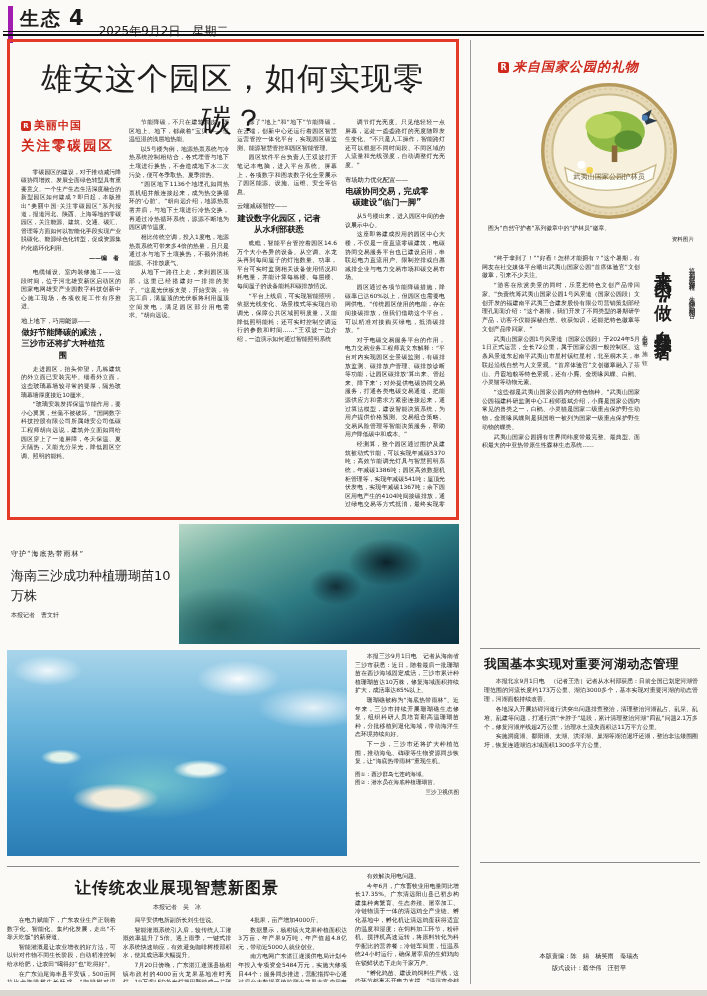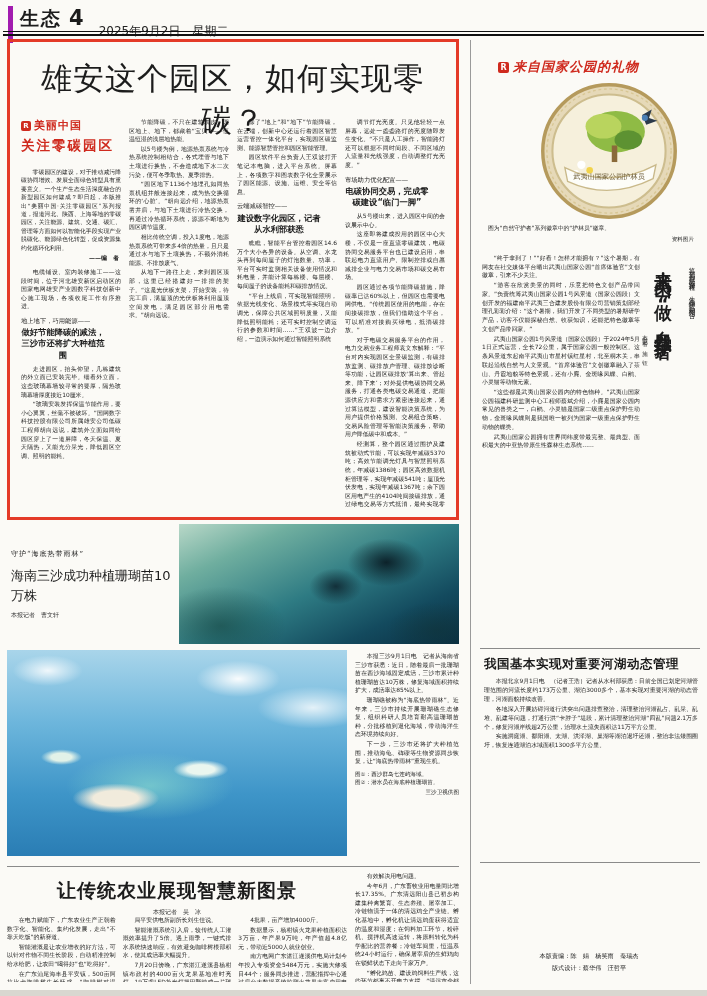--- a/index.html
+++ b/index.html
@@ -59,21 +59,21 @@
   .ph-body{position:absolute;left:348px;top:128px;width:104px;height:204px;
            font-size:5.9px;line-height:1.46;text-align:justify;overflow:hidden;}
   .ph-body p{margin:0 0 1px 0;text-indent:2em;}
   .ph-caps{margin-top:4px;}
   .ph-caps p{text-indent:0;font-size:5.6px;margin:0;}
   .ph-credit{display:block;text-align:right;font-size:5.6px;margin-top:2px;}
   .hdiv{position:absolute;border-top:0.8px solid #8a8a8a;}
   
   .farm{position:absolute;left:7px;top:872px;width:452px;height:112px;}
   .farm-head{position:absolute;left:0;top:6px;width:340px;text-align:center;}
-  .farm-title{font-size:19px;font-weight:800;letter-spacing:1px;text-align:center;}
+  .farm-title{font-size:16px;font-weight:800;letter-spacing:1px;text-align:center;}
   .farm-byline{font-size:6px;color:#333;margin-top:4px;}
   .farm-cols{position:absolute;left:0;top:44px;width:340px;height:66px;display:flex;gap:7px;}
   .farm-col4{position:absolute;left:348px;top:0;width:104px;height:110px;}
   .farm .ncol{font-size:5.9px;}
   
   .vdiv{position:absolute;left:470px;top:40px;height:944px;border-left:0.8px solid #9a9a9a;}
   
   .gift-head{position:absolute;left:498px;top:58px;display:flex;align-items:center;gap:4px;}
   .gift-title{color:#cf2a1e;font-weight:800;font-size:13px;letter-spacing:1px;font-style:italic;}
   .badge{position:absolute;left:540px;top:82px;width:138px;height:138px;}

